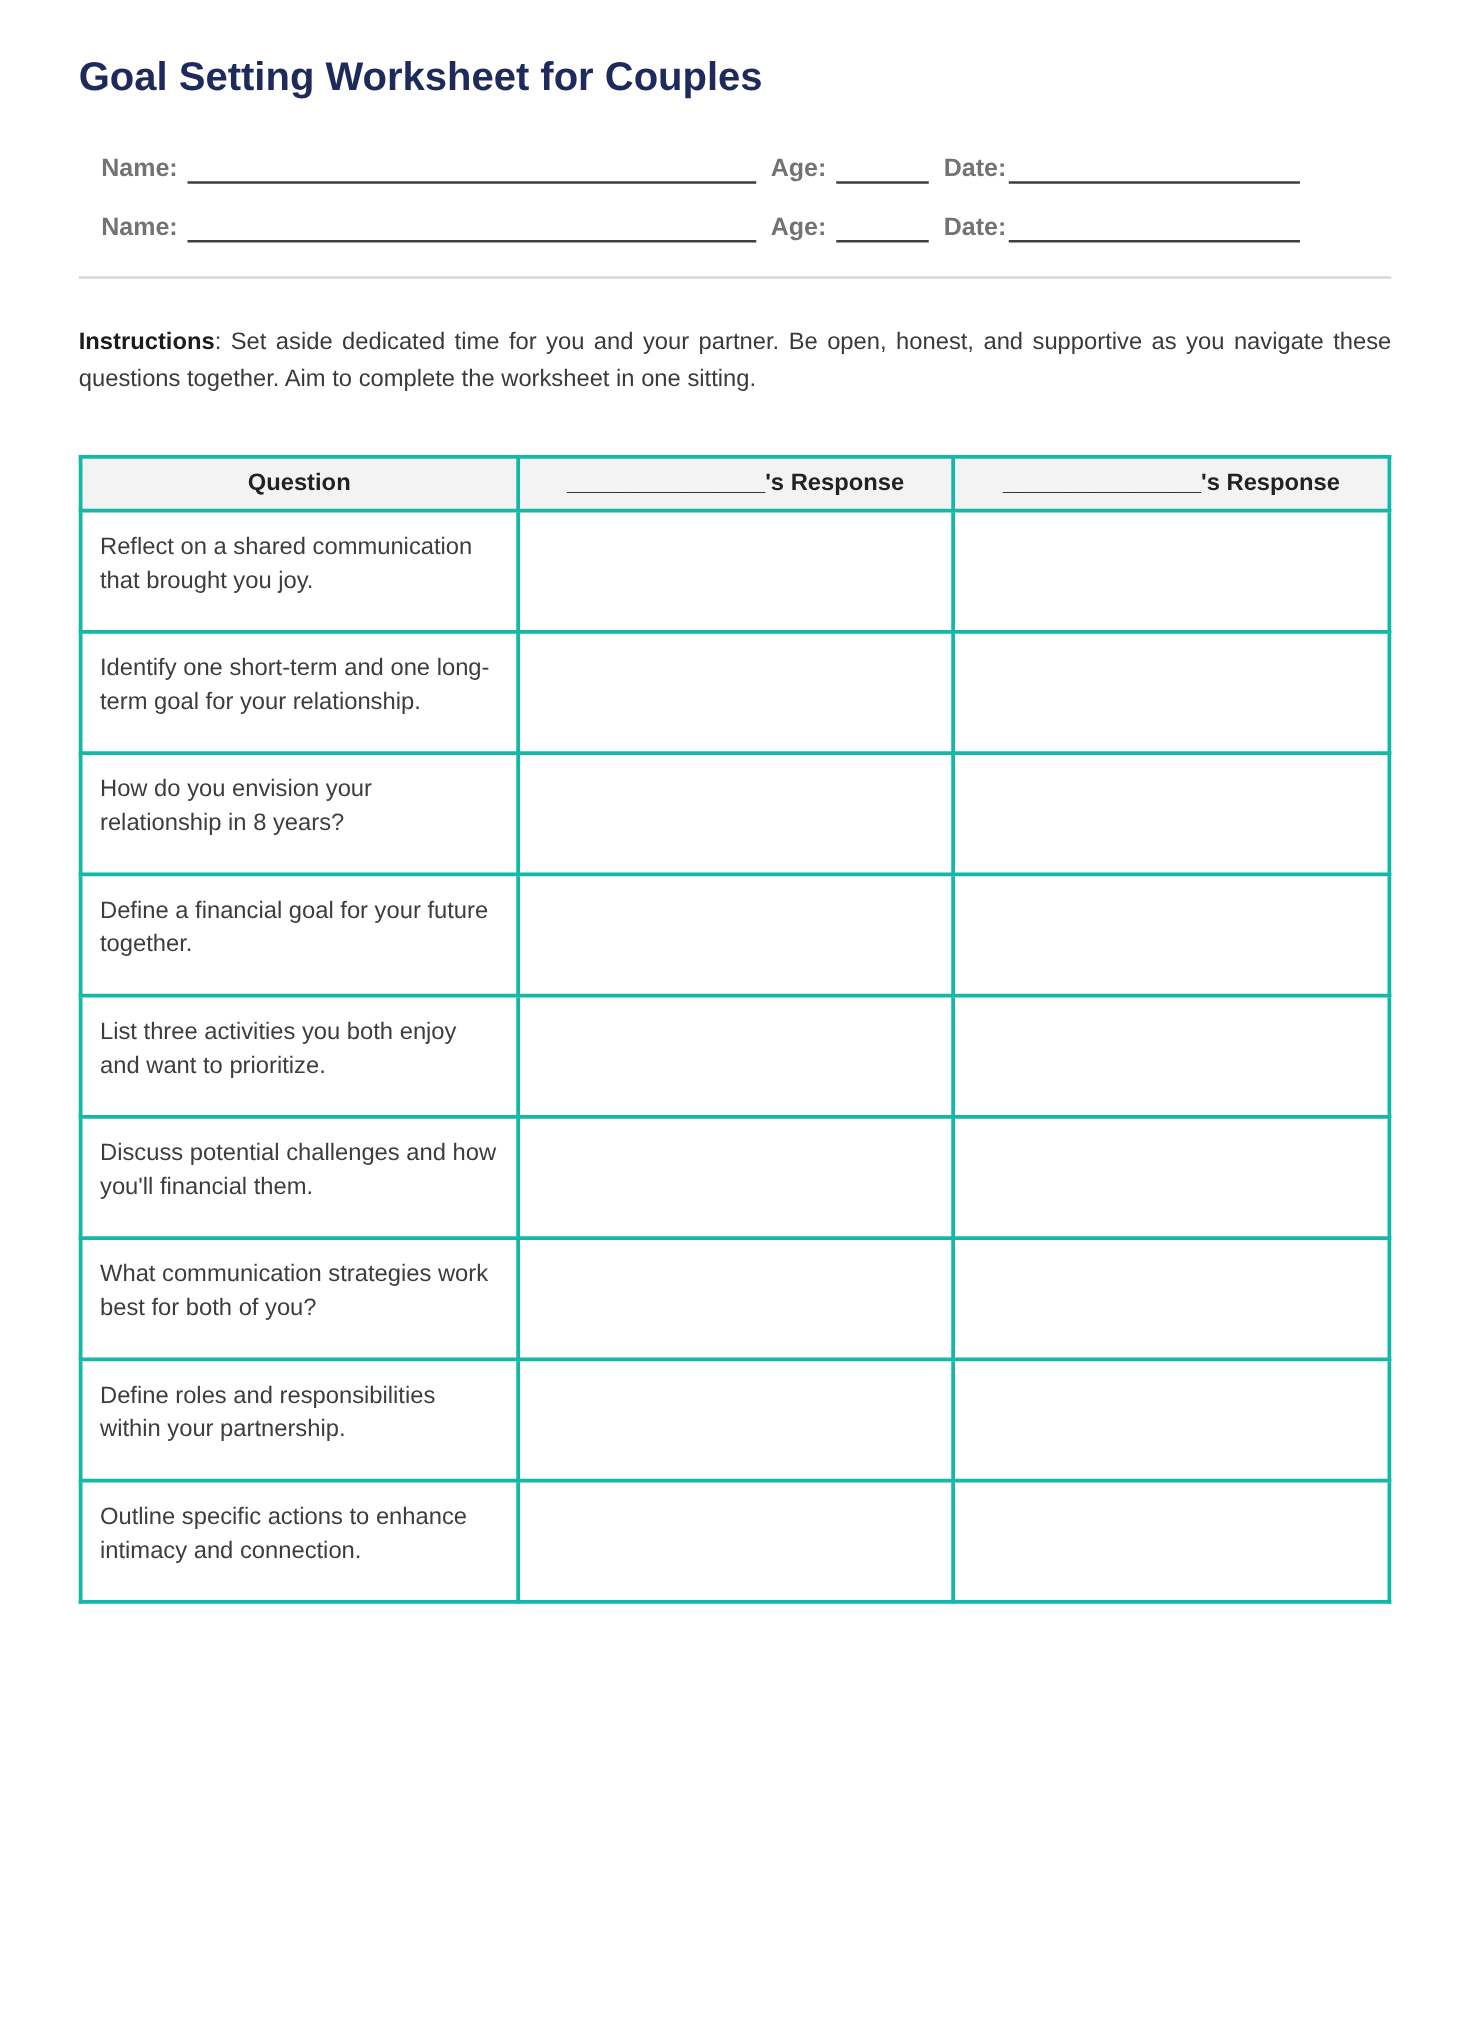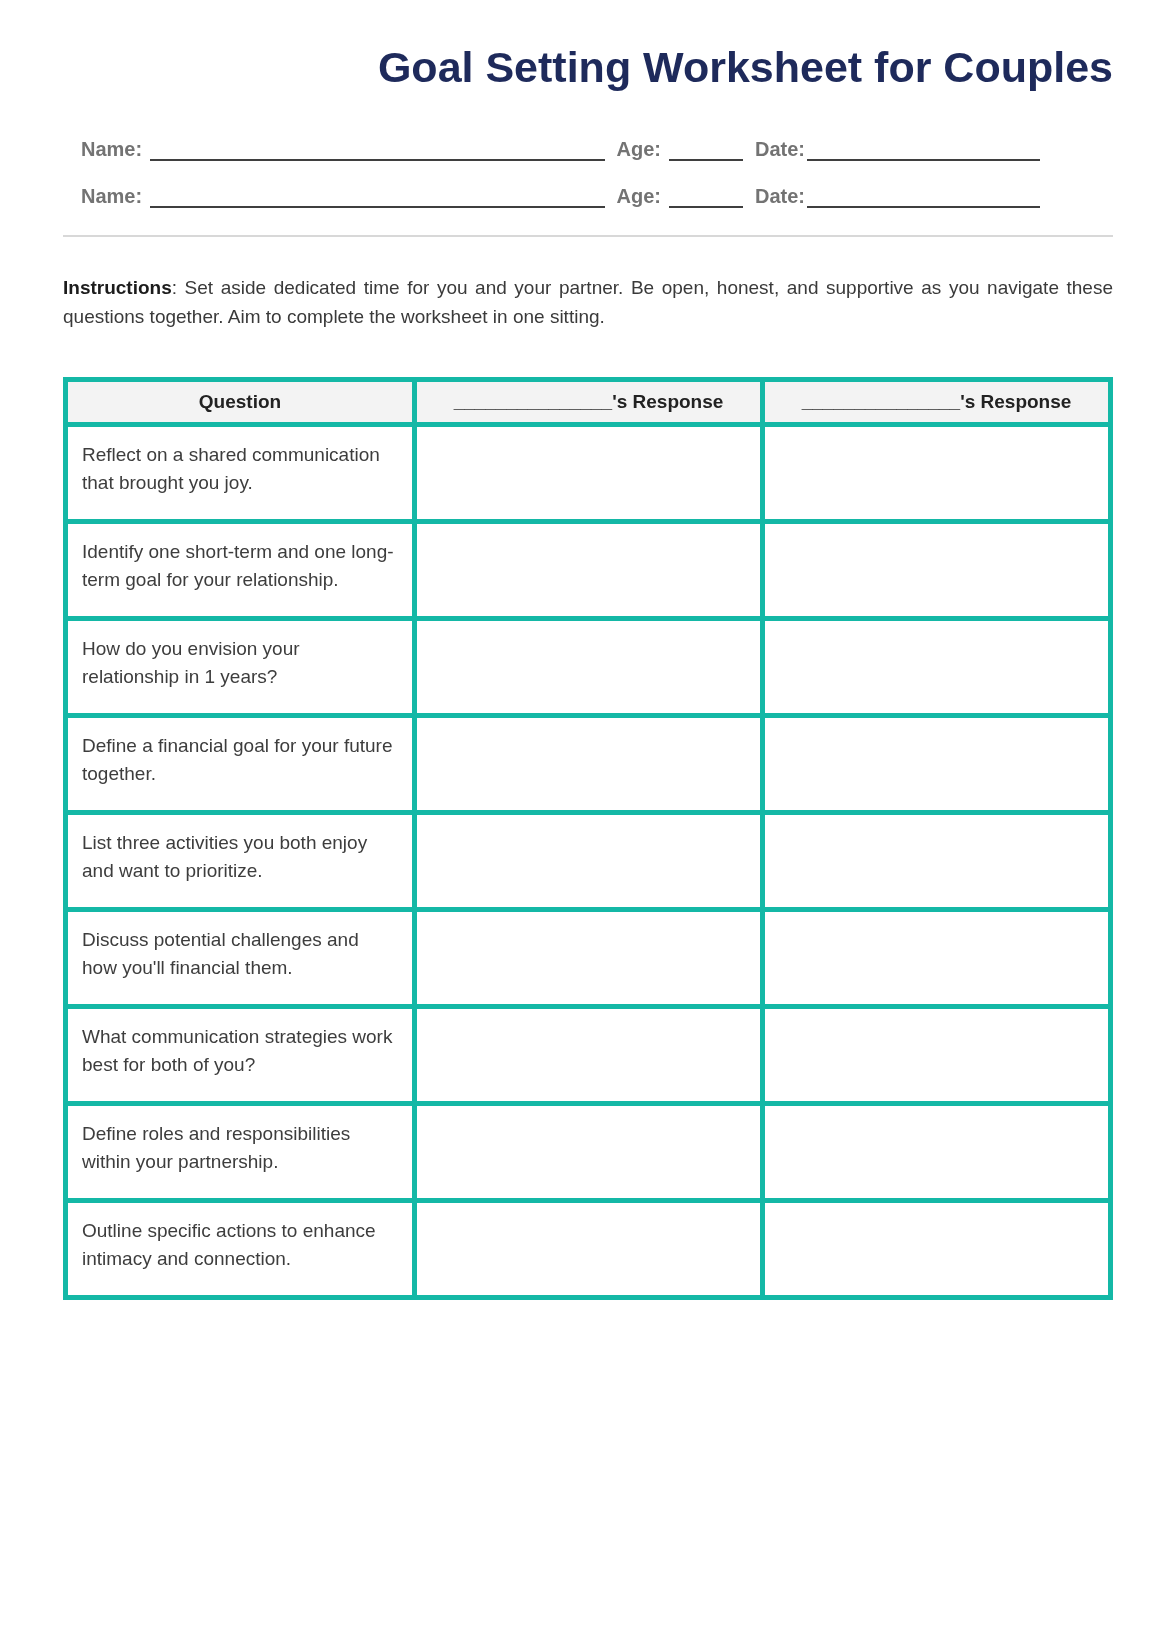--- a/index.html
+++ b/index.html
@@ -11,24 +11,24 @@
     color: #3a3a3a;
     overflow: hidden;
   }
   .page {
     width: 1176px;
     height: 1630px;
     padding: 42px 63px 0 63px;
     background: #ffffff;
   }
   .doc-title {
-    font-size: 43px;
+    font-size: 32px;
     line-height: 1.2;
     font-weight: bold;
-    text-align: right;
+    text-align: left;
     color: #1e2a5b;
     letter-spacing: 0px;
     margin-bottom: 40px;
   }
   .name-block {
     padding-left: 18px;
     padding-right: 73px;
   }
   .name-row {
     display: flex;
@@ -72,21 +72,21 @@
     color: #1c1c1c;
   }
   .worksheet-table {
     margin-top: 46px;
     width: 100%;
     border-collapse: collapse;
     table-layout: fixed;
   }
   .worksheet-table th,
   .worksheet-table td {
-    border: 5px solid #14b8a6;
+    border: 3px solid #14b8a6;
   }
   .worksheet-table th {
     background: #f3f3f3;
     font-size: 19px;
     font-weight: bold;
     color: #222222;
     text-align: center;
     padding: 9px 8px;
     height: 40px;
     vertical-align: middle;
@@ -149,21 +149,21 @@
         <td>Reflect on a shared communication that brought you joy.</td>
         <td class="response-cell"></td>
         <td class="response-cell"></td>
       </tr>
       <tr>
         <td>Identify one short-term and one long-term goal for your relationship.</td>
         <td class="response-cell"></td>
         <td class="response-cell"></td>
       </tr>
       <tr>
-        <td>How do you envision your relationship in 1 years?</td>
+        <td>How do you envision your relationship in 8 years?</td>
         <td class="response-cell"></td>
         <td class="response-cell"></td>
       </tr>
       <tr>
         <td>Define a financial goal for your future together.</td>
         <td class="response-cell"></td>
         <td class="response-cell"></td>
       </tr>
       <tr>
         <td>List three activities you both enjoy and want to prioritize.</td>

